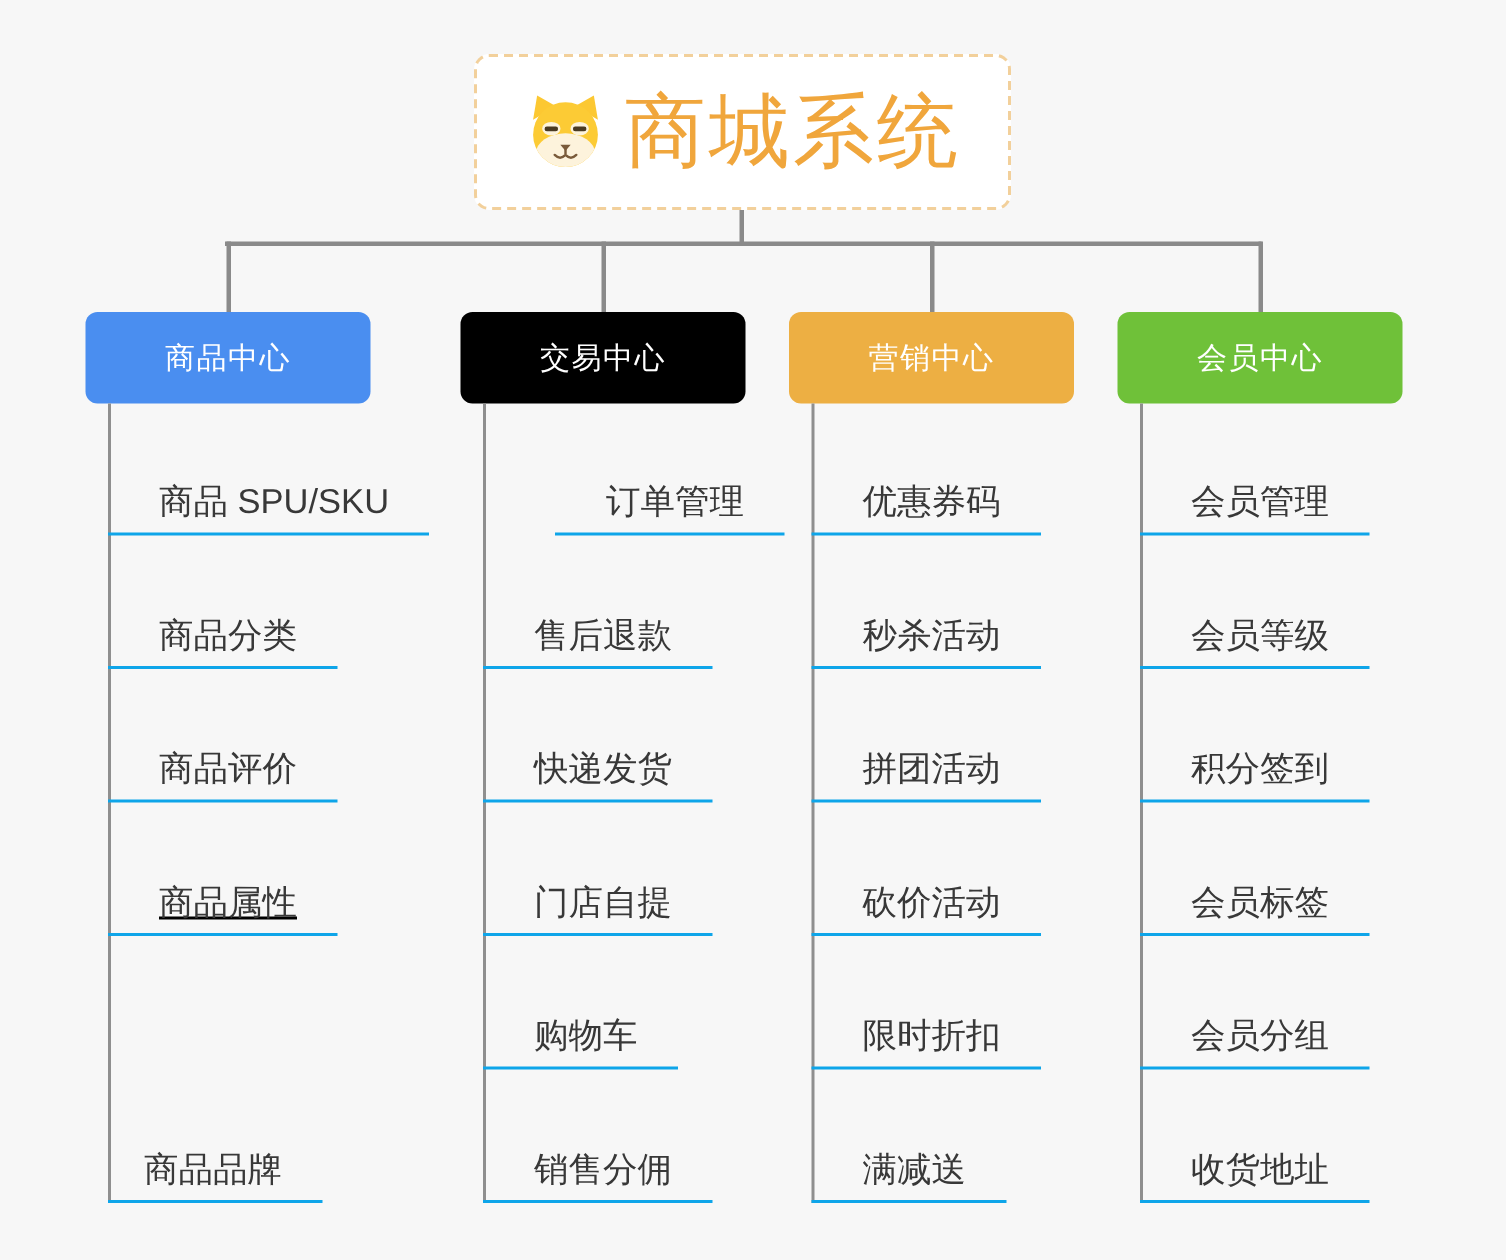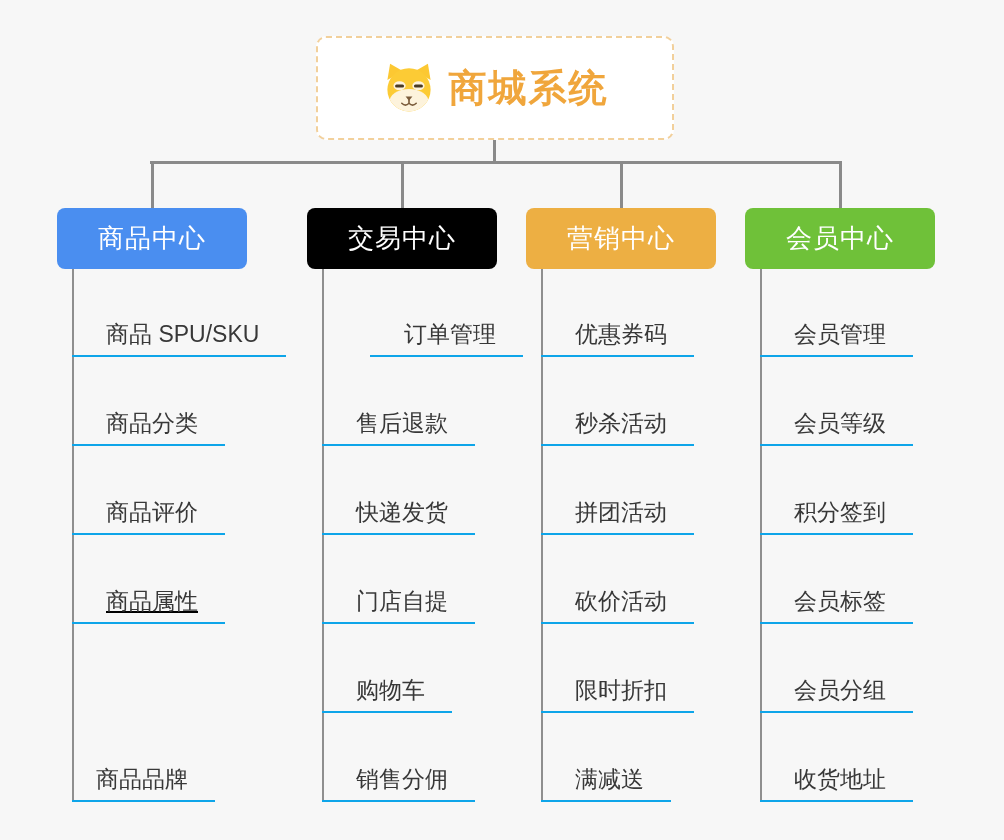--- a/index.html
+++ b/index.html
@@ -12,34 +12,34 @@
   #canvas{position:relative;width:1004px;height:840px;}
 
   
   .root-node{
     position:absolute;left:316px;top:36px;width:358px;height:104px;
     background:#ffffff;border:2px dashed #f2d09b;border-radius:10px;
     box-sizing:border-box;
     display:flex;align-items:center;justify-content:center;gap:13px;
   }
   .root-title{
-    font-size:38px;font-weight:700;letter-spacing:2px;
+    font-size:54px;font-weight:400;letter-spacing:2px;
   }
   .logo{width:54px;height:54px;flex:0 0 auto;}
 
   
   .line{position:absolute;background:#8a8a8a;}
   .h-line{height:3px;}
   .v-line{width:3px;}
   .trunk{position:absolute;width:2px;background:#8f8f8f;}
 
   
   .branch-box{
     position:absolute;top:208px;width:190px;height:61px;
-    border-radius:8px;color:#ffffff;font-size:26px;
+    border-radius:8px;color:#ffffff;font-size:20px;
     display:flex;align-items:center;justify-content:center;
     letter-spacing:1px;
   }
 
   
   .child-node{
     position:absolute;height:48px;box-sizing:border-box;
     padding:0 27px 0 34px;
     border-bottom:2px solid #0ea5e9;
     display:flex;align-items:flex-end;

